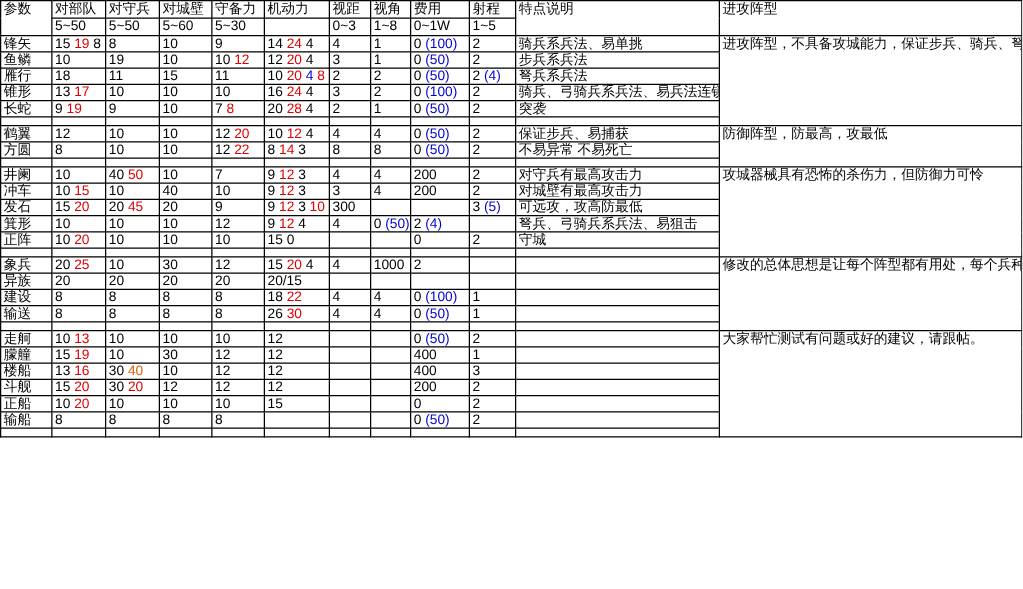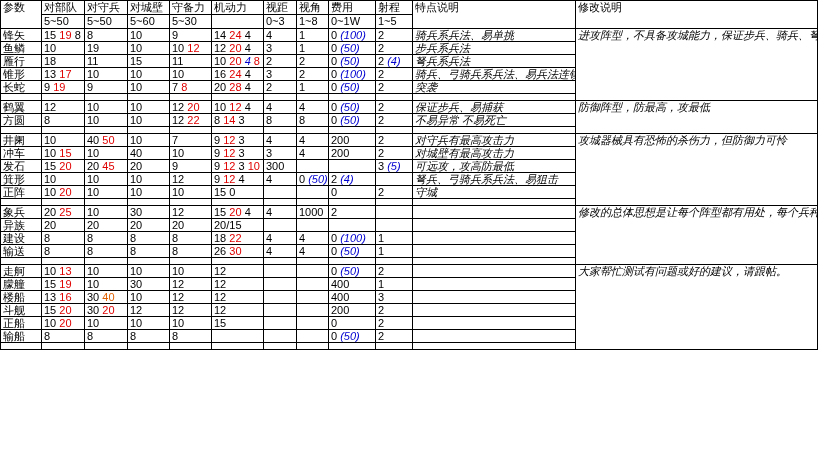--- a/index.html
+++ b/index.html
@@ -14,22 +14,22 @@
     vertical-align:top;
     color:#000;
     overflow:hidden;
     white-space:nowrap;
   }
   .hdr td{height:13px;}
   .name{text-align:left;font-family:Liberation Serif, serif;}
   .num{text-align:left;}
   .red{color:#e00000;}
   .orange{color:#e06000;}
-  .blue{color:#0000d0;font-style:italic;}
-  .note{white-space:normal;font-size:11px;line-height:13px;vertical-align:top;font-style:italic;}
+  .blue{color:#0000d0;}
+  .note{white-space:normal;font-size:11px;line-height:13px;vertical-align:top;}
   .sep td{border-left:1px solid #000;border-right:1px solid #000;border-top:none;border-bottom:none;height:6px;}
 </style>
 </head>
 <body>
 
 <div id="sheet">
   <table class="grid">
     <colgroup>
       <col style="width:41px">
         <col style="width:43px">
@@ -50,21 +50,21 @@
           <td>对部队</td>
           <td>对守兵</td>
           <td>对城壁</td>
           <td>守备力</td>
           <td>机动力</td>
           <td>视距</td>
           <td>视角</td>
           <td>费用</td>
           <td>射程</td>
           <td rowspan="2">特点说明</td>
-          <td rowspan="2">修改说明</td>
+          <td rowspan="2">进攻阵型</td>
         </tr>
         <tr class="hdr">
           <td>5~50</td>
           <td>5~50</td>
           <td>5~60</td>
           <td>5~30</td>
           <td></td>
           <td>0~3</td>
           <td>1~8</td>
           <td>0~1W</td>

